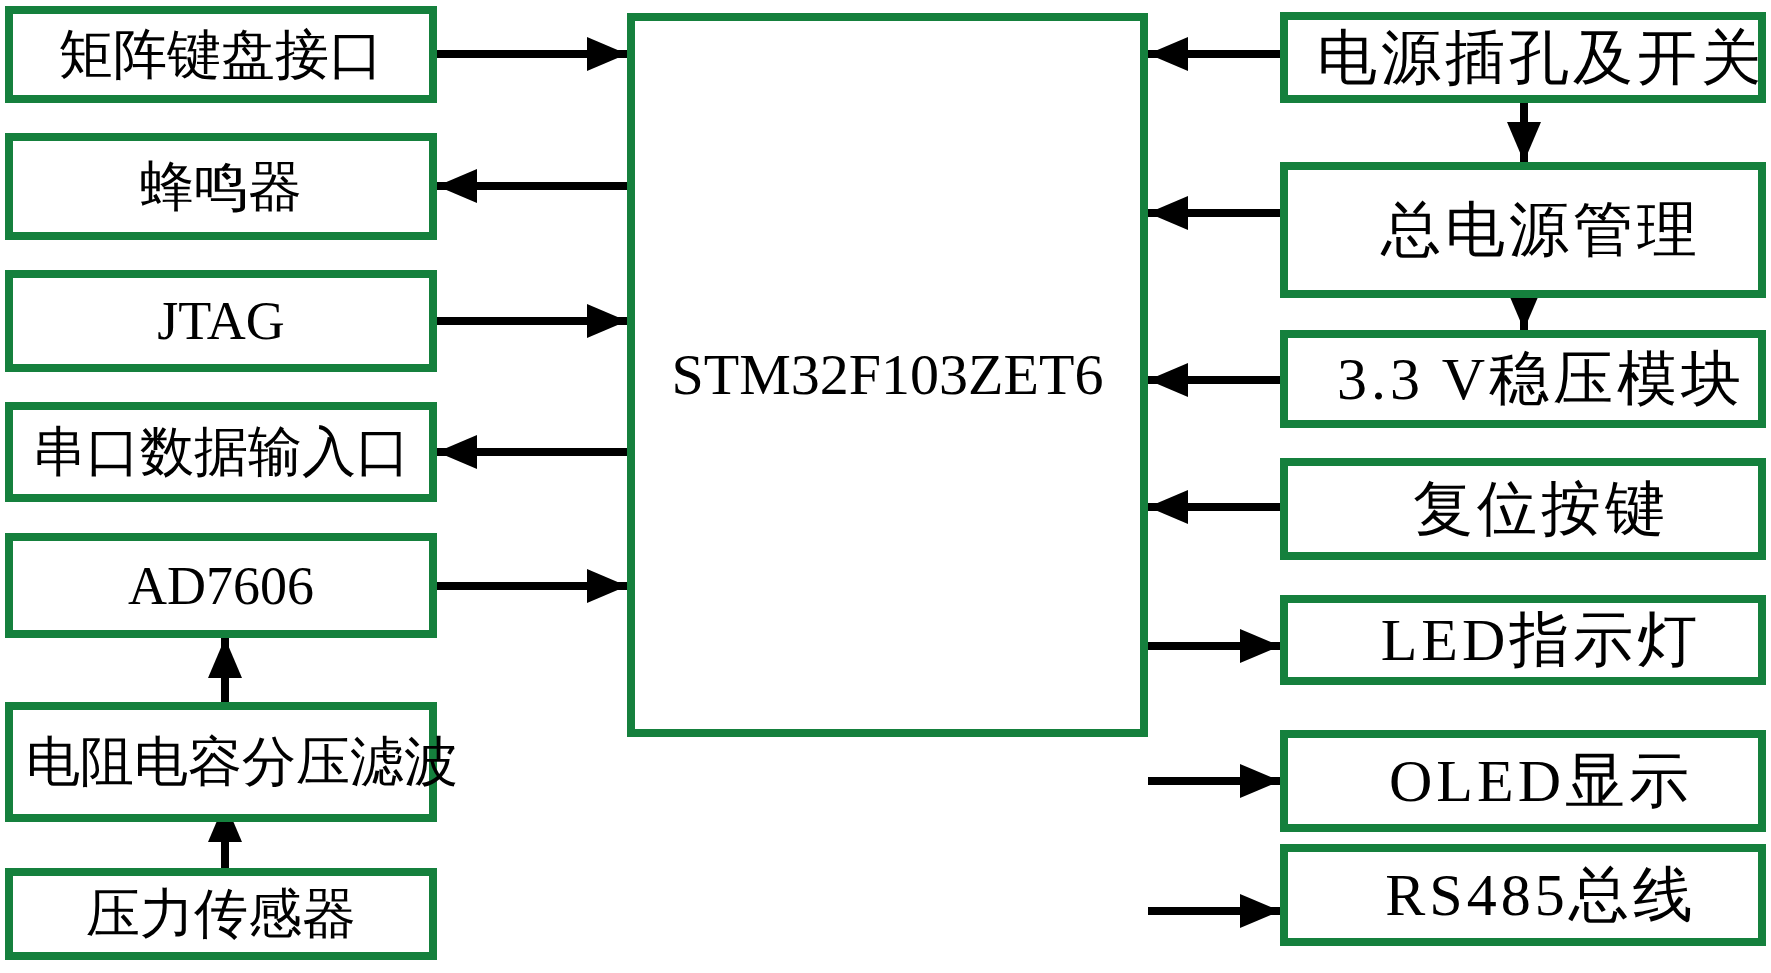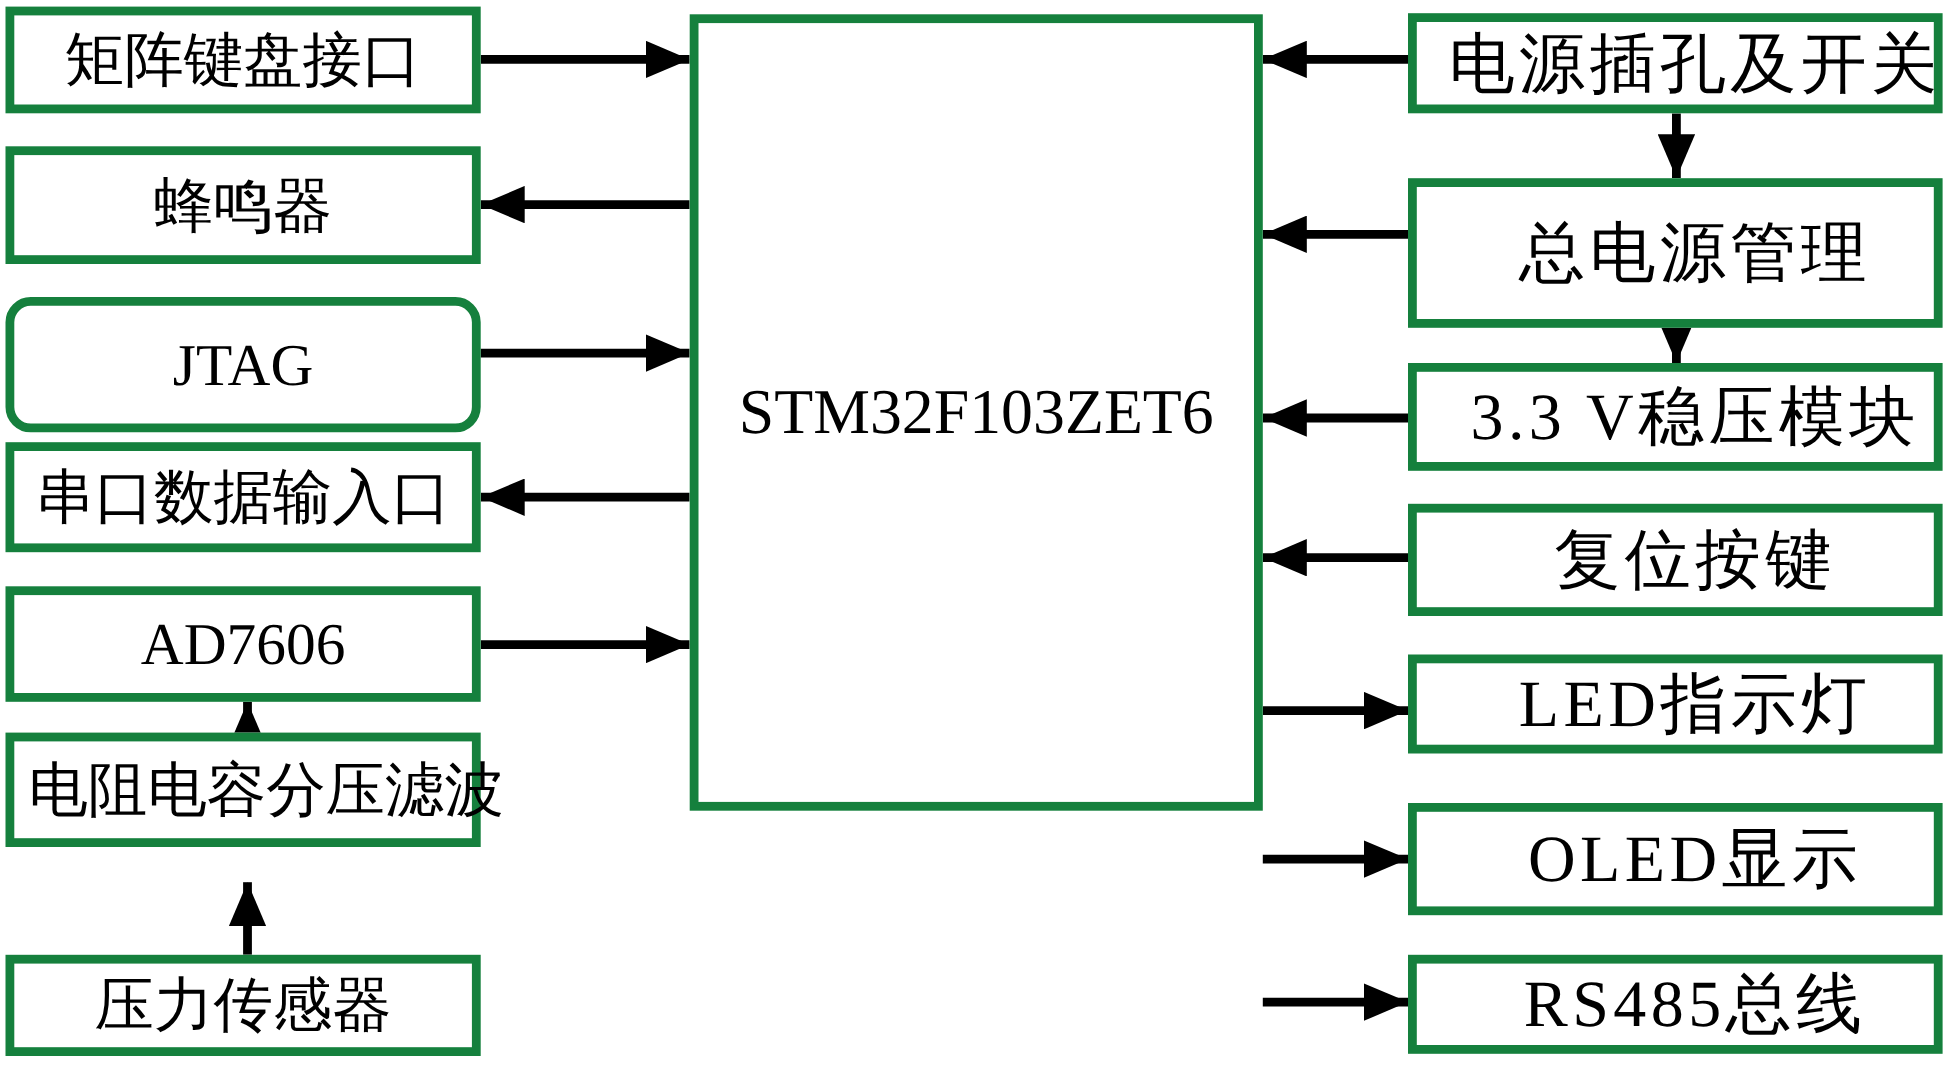--- a/index.html
+++ b/index.html
@@ -40,33 +40,33 @@
   .mcu {
     left: 627px;
     top: 13px;
     width: 521px;
     height: 724px;
     font-size: 58px;
   }
   
   #n-l1 { top: 6px;   height: 97px;  }
   #n-l2 { top: 133px; height: 107px; }
-  #n-l3 { top: 270px; height: 123px; border-radius: 23px; }
+  #n-l3 { top: 270px; height: 102px; }
   #n-l4 { top: 402px; height: 100px; }
   #n-l5 { top: 533px; height: 105px; }
-  #n-l6 { top: 666px; height: 104px; padding-left: 42px; }
+  #n-l6 { top: 702px; height: 120px; padding-left: 42px; }
   #n-l7 { top: 868px; height: 92px;  }
   
   #n-r1 { top: 12px;  height: 91px;  }
   #n-r2 { top: 162px; height: 136px; }
   #n-r3 { top: 330px; height: 98px; align-items: center;  }
   #n-r4 { top: 458px; height: 102px; }
   #n-r5 { top: 595px; height: 90px; }
   #n-r6 { top: 730px; height: 102px; }
-  #n-r7 { top: 868px; height: 90px; font-family: Liberation Serif, serif; }
+  #n-r7 { top: 844px; height: 102px; font-family: Liberation Serif, serif; }
 </style>
 </head>
 <body>
 
 <div class="canvas">
 
   <svg class="wires" viewBox="0 0 1771 973" xmlns="http://www.w3.org/2000/svg">
     <defs>
       <marker id="arrow" viewBox="0 0 40 34" refX="40" refY="17" markerWidth="40" markerHeight="34" markerUnits="userSpaceOnUse" orient="auto">
         <path d="M0,0 L40,17 L0,34 Z" fill="#000000"></path>

